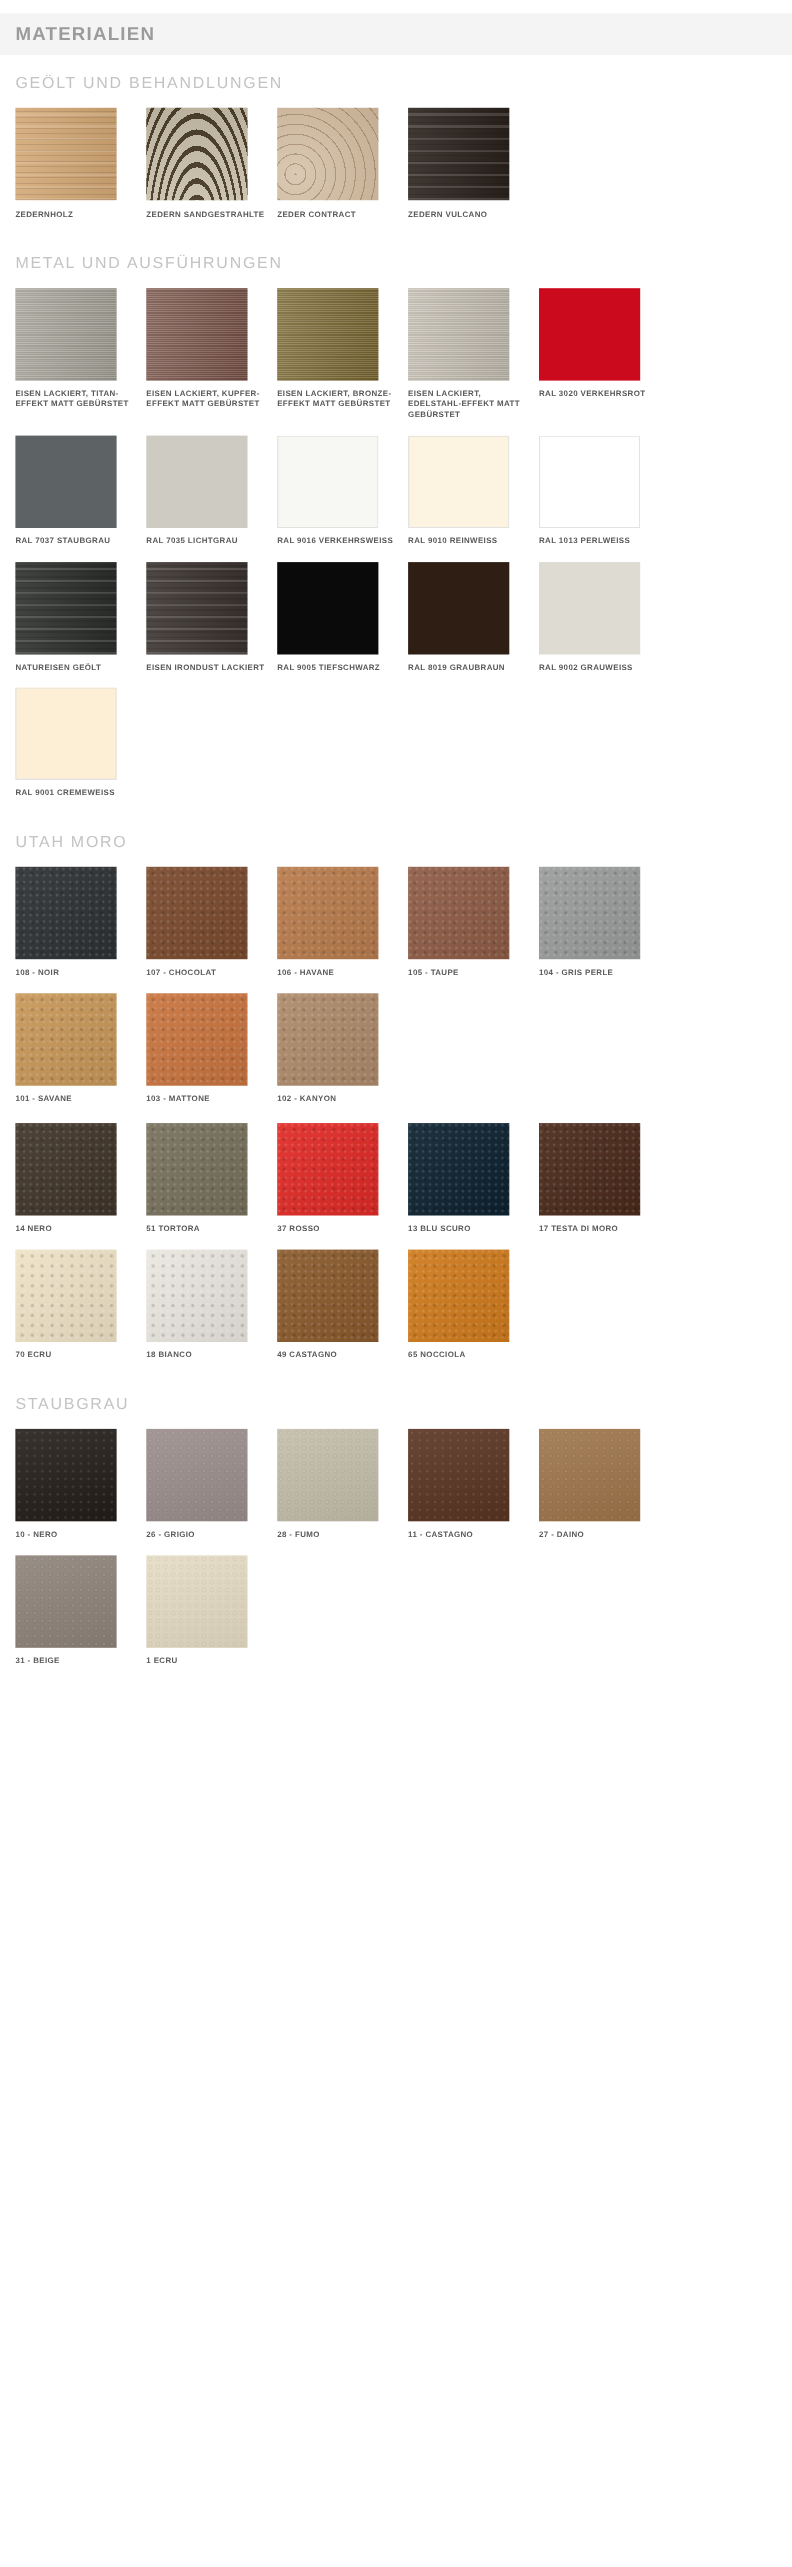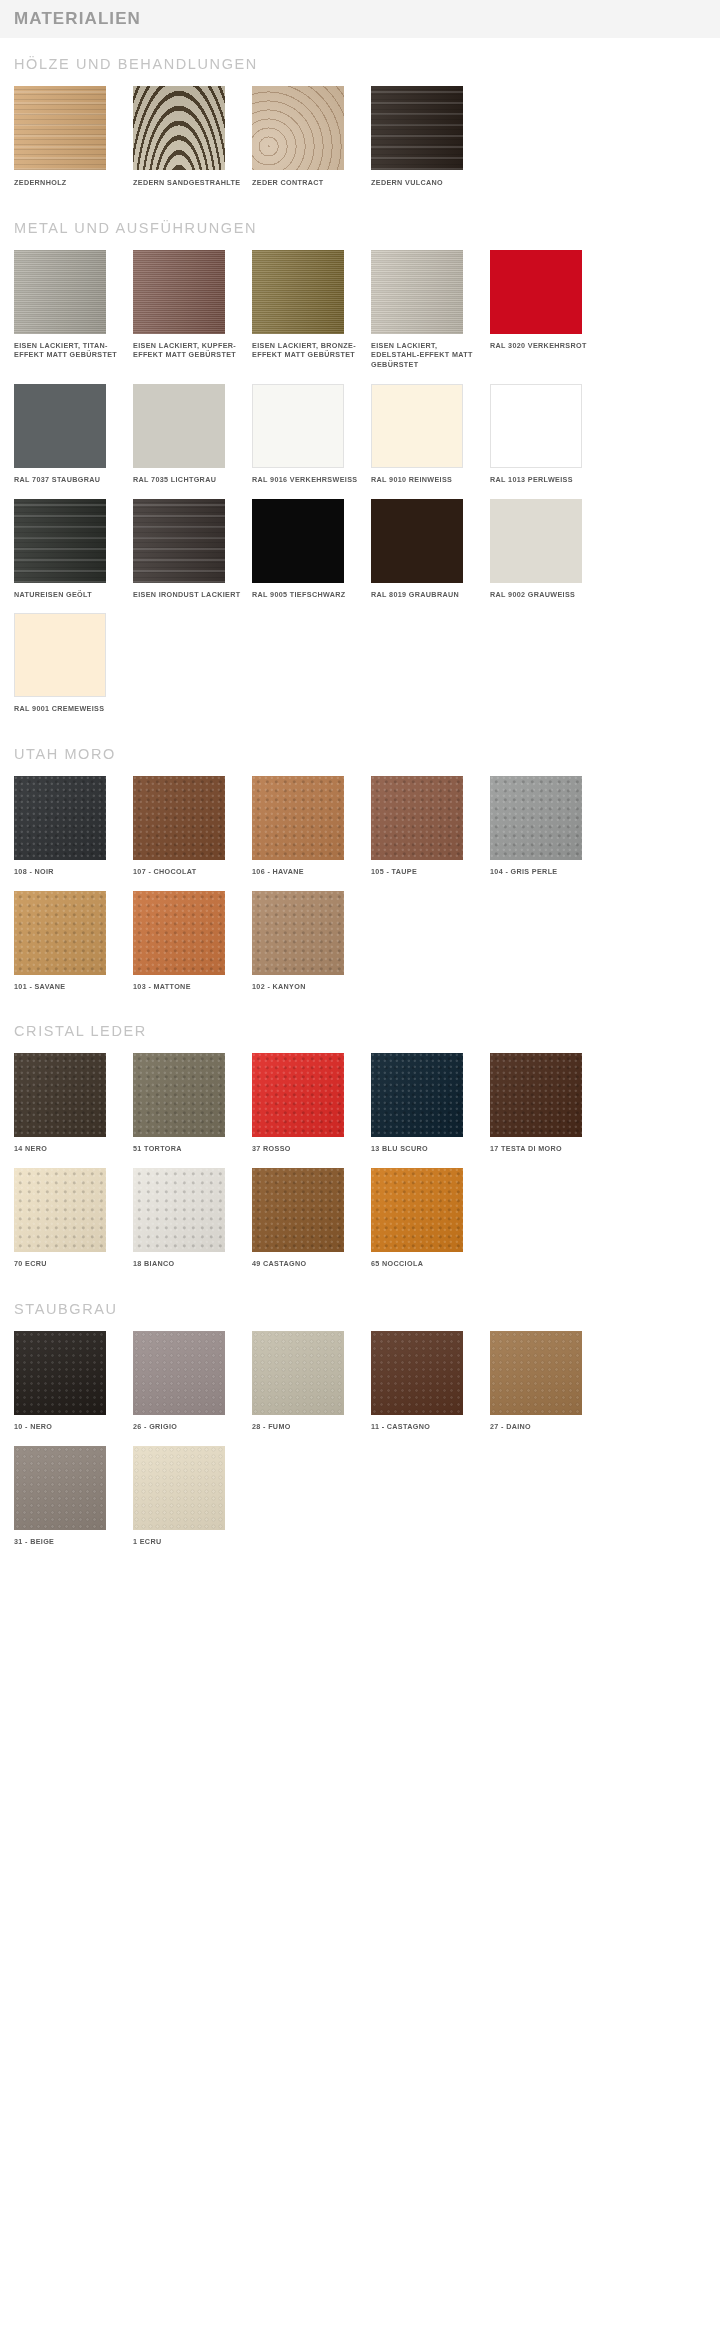--- a/index.html
+++ b/index.html
@@ -9,21 +9,21 @@
     font-family: "Liberation Sans", sans-serif;
     -webkit-font-smoothing: antialiased;
   }
   body {
     width: 720px;
     min-height: 2334px;
     position: relative;
     overflow: hidden;
   }
 
-  .page { width: 720px; padding: 0 0 20px 0; }
+  .page { width: 720px; padding: 12px 0 20px 0; }
 
   
   .page-title {
     font-size: 17px;
     font-weight: bold;
     letter-spacing: 1.1px;
     color: #9b9b9b;
     padding: 9px 14px 9px 14px;
     background: #f4f4f4;
     margin-bottom: 18px;
@@ -77,21 +77,21 @@
 </style>
 </head>
 <body>
 
 <div class="page">
 
   <div class="page-title">MATERIALIEN</div>
 
   <div id="sections-root">
       <div class="section section-woods">
-        <div class="section-title">HÖLZE UND BEHANDLUNGEN</div>
+        <div class="section-title">GEÖLT UND BEHANDLUNGEN</div>
         <div class="grid">
           <div class="swatch-cell">
             <div class="swatch" style="background-color:#d2a775;background-image:repeating-linear-gradient(0deg, rgba(0,0,0,0.10) 0px, rgba(0,0,0,0.10) 1px, rgba(255,255,255,0.00) 1px, rgba(255,255,255,0.00) 5px),repeating-linear-gradient(0deg, rgba(255,255,255,0.14) 0px, rgba(255,255,255,0.14) 2px, rgba(0,0,0,0.00) 2px, rgba(0,0,0,0.00) 11px),linear-gradient(90deg, rgba(255,255,255,0.10), rgba(0,0,0,0.08));"></div>
             <div class="swatch-label">ZEDERNHOLZ</div>
           </div>
           <div class="swatch-cell">
             <div class="swatch" style="background-color:#a89a78;background-image:repeating-radial-gradient(ellipse at 50% 135%, rgba(40,28,14,0.70) 0px, rgba(40,28,14,0.70) 2px, rgba(255,255,255,0.35) 2px, rgba(255,255,255,0.35) 6px),linear-gradient(180deg, rgba(0,0,0,0.12), rgba(255,255,255,0.10));"></div>
             <div class="swatch-label">ZEDERN SANDGESTRAHLTE</div>
           </div>
           <div class="swatch-cell">
@@ -204,21 +204,20 @@
             <div class="swatch" style="background-color:#c9743f;background-image:radial-gradient(circle at 30% 30%, rgba(255,255,255,0.14) 0.8px, rgba(0,0,0,0) 1.6px),radial-gradient(circle at 70% 65%, rgba(0,0,0,0.16) 0.9px, rgba(0,0,0,0) 2px),linear-gradient(135deg, rgba(255,255,255,0.07), rgba(0,0,0,0.09));background-size:6px 6px, 9px 9px, 100% 100%;"></div>
             <div class="swatch-label">103 - MATTONE</div>
           </div>
           <div class="swatch-cell">
             <div class="swatch" style="background-color:#ae8a6a;background-image:radial-gradient(circle at 30% 30%, rgba(255,255,255,0.14) 0.8px, rgba(0,0,0,0) 1.6px),radial-gradient(circle at 70% 65%, rgba(0,0,0,0.16) 0.9px, rgba(0,0,0,0) 2px),linear-gradient(135deg, rgba(255,255,255,0.07), rgba(0,0,0,0.09));background-size:6px 6px, 9px 9px, 100% 100%;"></div>
             <div class="swatch-label">102 - KANYON</div>
           </div>
         </div>
       </div>
       <div class="section section-cristal-leder">
-        <div class="section-title">CRISTAL LEDER</div>
         <div class="grid">
           <div class="swatch-cell">
             <div class="swatch" style="background-color:#40352a;background-image:radial-gradient(circle at 30% 30%, rgba(255,255,255,0.14) 0.8px, rgba(0,0,0,0) 1.6px),radial-gradient(circle at 70% 65%, rgba(0,0,0,0.16) 0.9px, rgba(0,0,0,0) 2px),linear-gradient(135deg, rgba(255,255,255,0.07), rgba(0,0,0,0.09));background-size:6px 6px, 9px 9px, 100% 100%;"></div>
             <div class="swatch-label">14 NERO</div>
           </div>
           <div class="swatch-cell">
             <div class="swatch" style="background-color:#77705c;background-image:radial-gradient(circle at 30% 30%, rgba(255,255,255,0.14) 0.8px, rgba(0,0,0,0) 1.6px),radial-gradient(circle at 70% 65%, rgba(0,0,0,0.16) 0.9px, rgba(0,0,0,0) 2px),linear-gradient(135deg, rgba(255,255,255,0.07), rgba(0,0,0,0.09));background-size:6px 6px, 9px 9px, 100% 100%;"></div>
             <div class="swatch-label">51 TORTORA</div>
           </div>
           <div class="swatch-cell">

